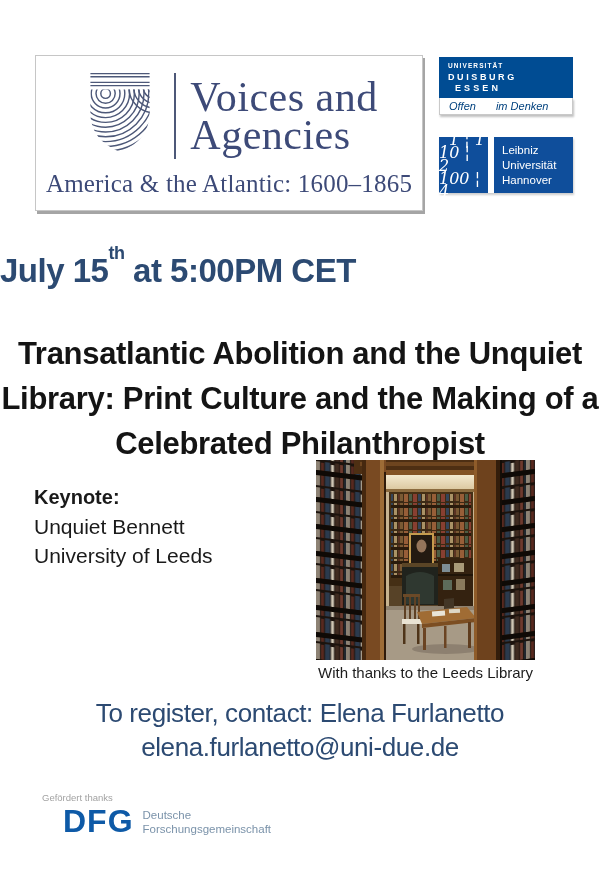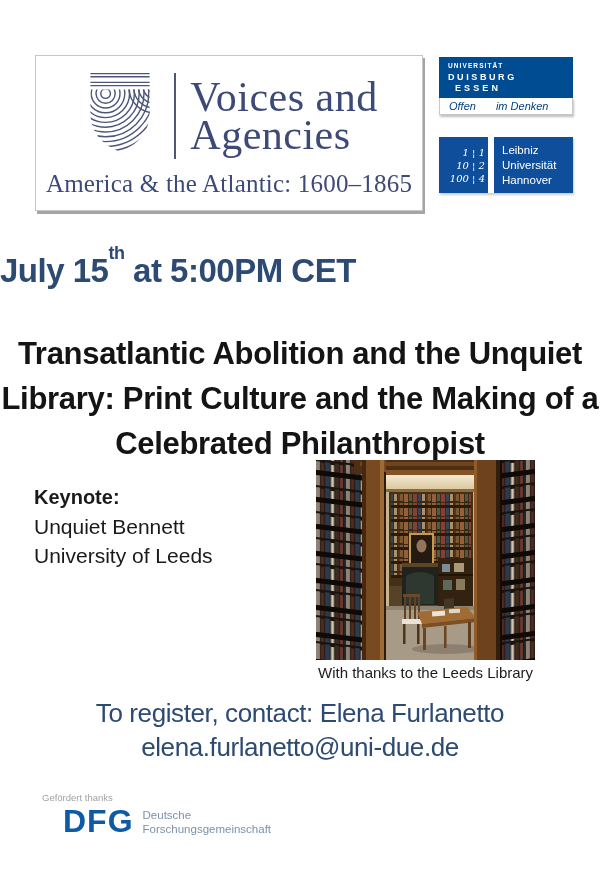--- a/index.html
+++ b/index.html
@@ -30,21 +30,21 @@
     display:flex;align-items:center;padding-left:9px;box-sizing:border-box;
     box-shadow:1px 2px 2px rgba(0,0,0,.25);
     font-size:11px;font-style:italic;color:#00417e;white-space:nowrap;}
   .offen{font-weight:normal;margin-right:20px;}
 
   
   .leibniz-logo{position:absolute;left:439px;top:137px;width:134px;height:56px;
     display:flex;box-shadow:1px 2px 2px rgba(0,0,0,.2);}
   .lz-left{width:49px;background:#0f4e9b;color:#fff;display:flex;flex-direction:column;
     justify-content:center;align-items:flex-end;padding-right:3px;box-sizing:border-box;
-    font-family:"DejaVu Serif",serif;font-style:italic;font-size:10px;line-height:13px;}
+    font-family:"DejaVu Serif",serif;font-style:italic;font-size:16px;line-height:13px;}
   .lz-gap{width:6px;background:#fff;}
   .lz-right{flex:1;background:#0f4e9b;color:#fff;display:flex;flex-direction:column;
     justify-content:center;padding-left:8px;font-size:11.5px;line-height:15px;}
 
   
   .date-line{position:absolute;top:252px;left:0;width:100%;text-align:left;
     font-size:33px;font-weight:bold;color:#2c4a72;letter-spacing:-.5px;}
   .date-line sup{font-size:18px;position:relative;top:-11px;}
   .title{position:absolute;top:331px;left:0;width:100%;text-align:center;
     font-size:31px;font-weight:bold;line-height:45px;color:#141414;letter-spacing:-.3px;}

